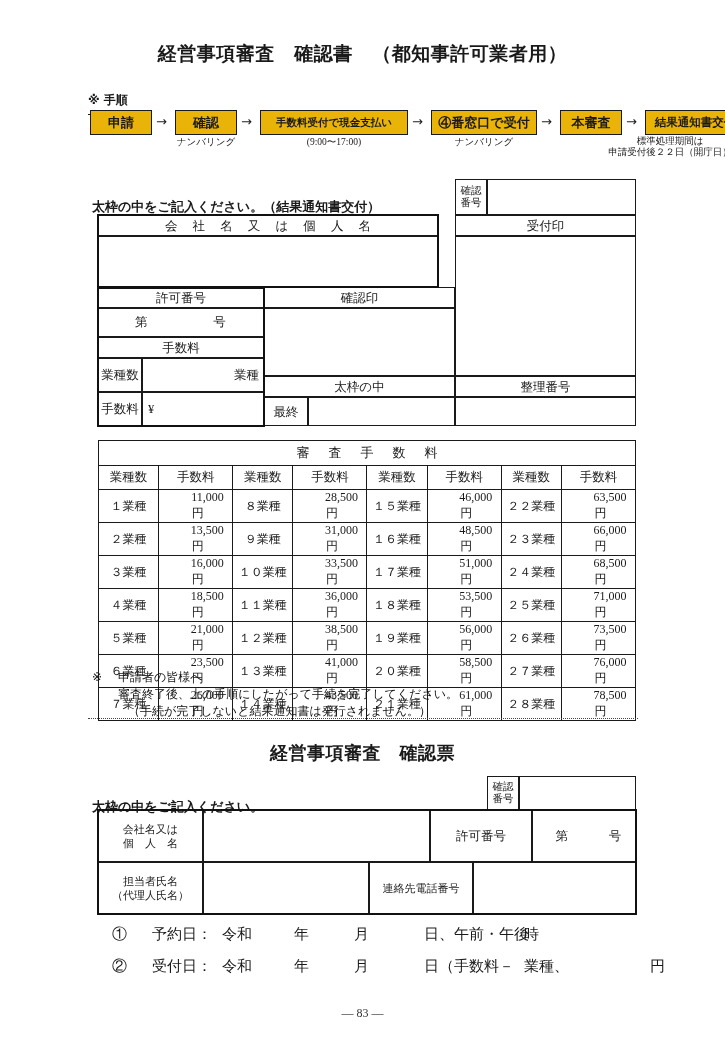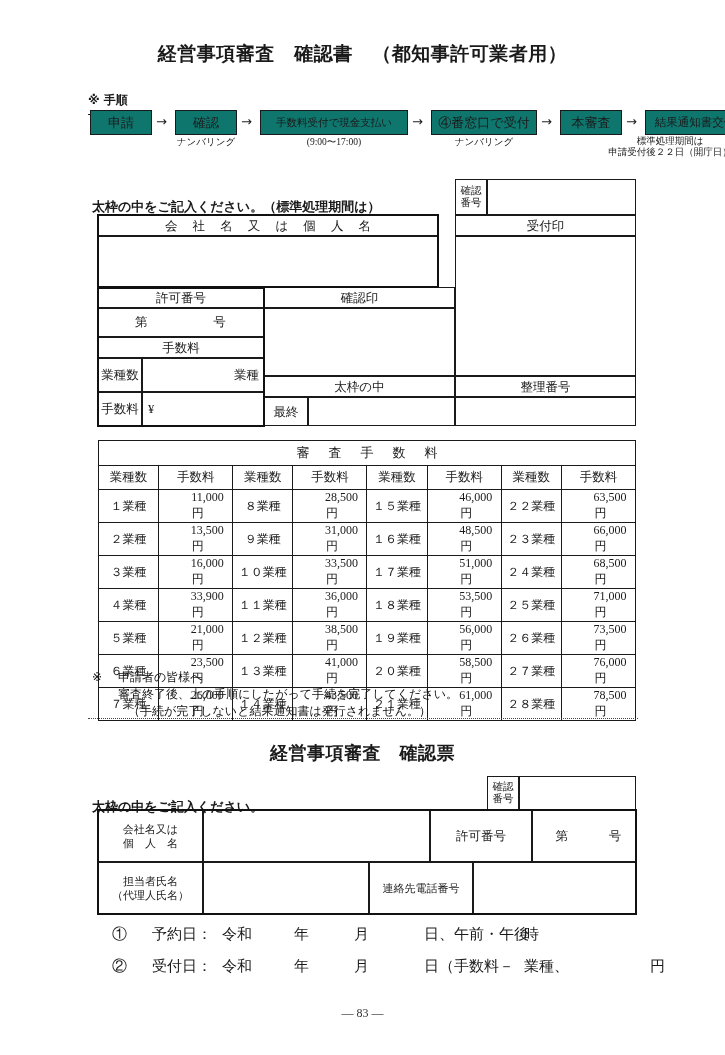--- a/index.html
+++ b/index.html
@@ -58,22 +58,23 @@
   .flow-box {
     position: absolute;
     top: 0;
     height: 25px;
     border: 1.6px solid #1a1a1a;
     box-sizing: border-box;
     display: flex;
     align-items: center;
     justify-content: center;
     font-size: 13px;
-    background: #0f766e;
+    background: #eab308;
     white-space: nowrap;
+    font-weight: bold;
   }
   .flow-box.small { font-size: 10.5px; }
   .flow-arrow {
     position: absolute;
     top: 4px;
     font-size: 13px;
     color: #1a1a1a;
     font-family: "DejaVu Sans", sans-serif;
   }
   .flow-note {
@@ -260,21 +261,21 @@
     <div class="flow-box small" style="left:555px; width:100px; font-size:11.5px;">結果通知書交付</div>
 
     <div class="flow-note" style="left:75px; top:27px; width:82px;">ナンバリング</div>
     <div class="flow-note" style="left:180px; top:27px; width:128px;">(9:00〜17:00)</div>
     <div class="flow-note" style="left:346px; top:27px; width:96px;">ナンバリング</div>
     <div class="flow-note" style="left:505px; top:26px; width:150px;">標準処理期間は</div>
     <div class="flow-note" style="left:490px; top:37px; width:180px;">申請受付後２２日（開庁日）</div>
   </div>
 
   <div class="bold-note" style="left:92px; top:198px;">
-    <span class="light">太枠の中</span><span>をご記入ください。（標準処理期間は）</span>
+    <span class="light">太枠の中</span><span>をご記入ください。（結果通知書交付）</span>
   </div>
 
   <div class="cell col tiny" style="left:455px; top:179px; width:32px; height:36px;">
     <span>確認</span>
     <span>番号</span>
   </div>
   <div class="cell" style="left:487px; top:179px; width:149px; height:36px;"></div>
 
   <div class="cell spread" style="left:98px; top:215px; width:340px; height:21px;">会 社 名 又 は 個 人 名</div>
   <div class="cell" style="left:98px; top:236px; width:340px; height:51px;"></div>
@@ -353,21 +354,21 @@
         <td><span class="fee-num">16,000</span> <span class="fee-yen">円</span></td>
         <td>１０業種</td>
         <td><span class="fee-num">33,500</span> <span class="fee-yen">円</span></td>
         <td>１７業種</td>
         <td><span class="fee-num">51,000</span> <span class="fee-yen">円</span></td>
         <td>２４業種</td>
         <td><span class="fee-num">68,500</span> <span class="fee-yen">円</span></td>
       </tr>
       <tr>
         <td>４業種</td>
-        <td><span class="fee-num">33,900</span> <span class="fee-yen">円</span></td>
+        <td><span class="fee-num">18,500</span> <span class="fee-yen">円</span></td>
         <td>１１業種</td>
         <td><span class="fee-num">36,000</span> <span class="fee-yen">円</span></td>
         <td>１８業種</td>
         <td><span class="fee-num">53,500</span> <span class="fee-yen">円</span></td>
         <td>２５業種</td>
         <td><span class="fee-num">71,000</span> <span class="fee-yen">円</span></td>
       </tr>
       <tr>
         <td>５業種</td>
         <td><span class="fee-num">21,000</span> <span class="fee-yen">円</span></td>

